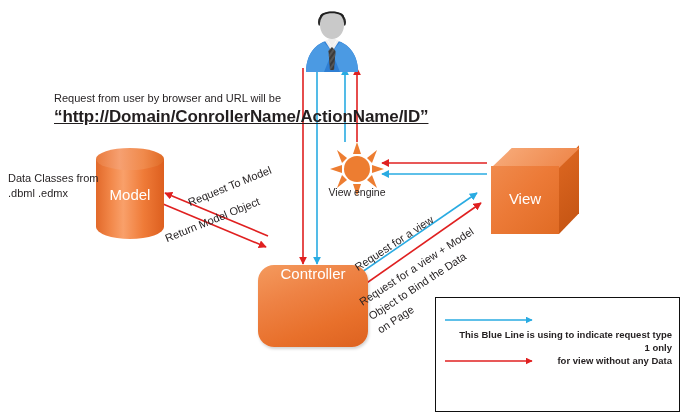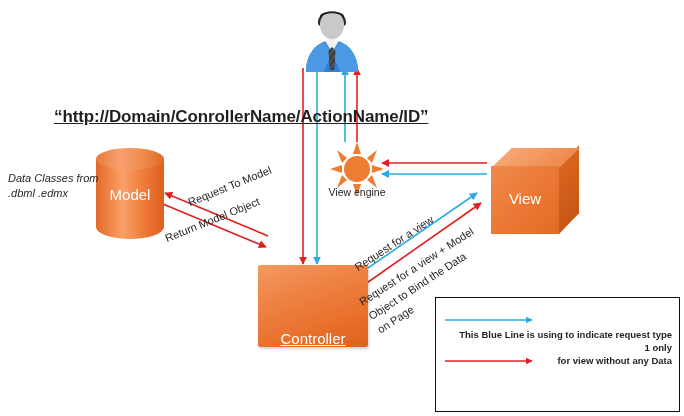--- a/index.html
+++ b/index.html
@@ -7,21 +7,21 @@
     width:684px;height:416px;position:relative;overflow:hidden;
     font-family:"Liberation Sans", sans-serif;
     color:#231f20;
   }
   .stage{position:absolute;inset:0;width:684px;height:416px;}
   .abs{position:absolute;}
 
   
   .txt{font-size:11px;line-height:1.35;color:#231f20;white-space:pre-line;}
   .txt-url{font-size:17px;font-weight:bold;text-decoration:underline;letter-spacing:-.1px;}
-  .txt-small{font-size:11px;line-height:1.4;font-style:italic;}
+  .txt-small{font-size:11px;line-height:1.4;}
 
   
   .cyl{width:68px;height:100px;}
   .cyl-body{
     position:absolute;left:0;top:11px;width:68px;height:80px;
     background:linear-gradient(to right,#e2692a 0%,#f2884a 22%,#f9a06a 40%,#ef7b38 70%,#dd5f1f 100%);
     border-radius:0 0 34px 34px/0 0 12px 12px;
   }
   .cyl-top{
     position:absolute;left:0;top:0;width:68px;height:22px;border-radius:50%;
@@ -52,26 +52,25 @@
     background:linear-gradient(to bottom,#d9641f,#c85715);
     transform:skewY(-46deg);transform-origin:top left;
   }
   .cube-label{
     position:absolute;left:0;top:42px;width:68px;text-align:center;
     color:#fff;font-size:15px;
   }
 
   
   .ctrl{
-    width:110px;height:82px;border-radius:2px;
+    width:110px;height:82px;border-radius:16px;
     background:linear-gradient(160deg,#f49a5e 0%,#ee8244 35%,#e8702b 70%,#dd6220 100%);
-    display:flex;align-items:flex-end;justify-content:center;
+    display:flex;align-items:flex-start;justify-content:center;
     color:#fff;font-size:15px;
     box-shadow:1px 2px 3px rgba(0,0,0,.18);
-    text-decoration:underline;
   }
 
   
   .person{width:76px;height:72px;}
 
   
   .sun{width:62px;height:58px;}
   .sun-cap{
     position:absolute;left:0;top:44px;width:62px;text-align:center;
     font-size:10.5px;color:#231f20;
@@ -182,20 +181,21 @@
           <path d="M11 8 L21 16 L16 21 Z"></path>
           <path d="M51 46 L41 38 L46 33 Z"></path>
           <path d="M51 8 L41 16 L46 21 Z"></path>
           <path d="M11 46 L21 38 L16 33 Z"></path>
         </g>
       </g>
     </svg>
     <div class="sun-cap">View engine</div>
   </div>
 
+  <div class="abs txt" style="left:54px;top:91px;width:230px;">Request from user  by browser and URL will be</div>
 
   <div class="abs txt-url" style="left:54px;top:107px;width:240px;">“http://Domain/ConrollerName/ActionName/ID”</div>
 
 
   <div class="abs txt-small" style="left:8px;top:171px;width:92px;">Data Classes from
 .dbml
 .edmx</div>
 
   <div class="abs txt rot-a" style="left:186px;top:196px;white-space:nowrap;">Request To Model</div>
 

